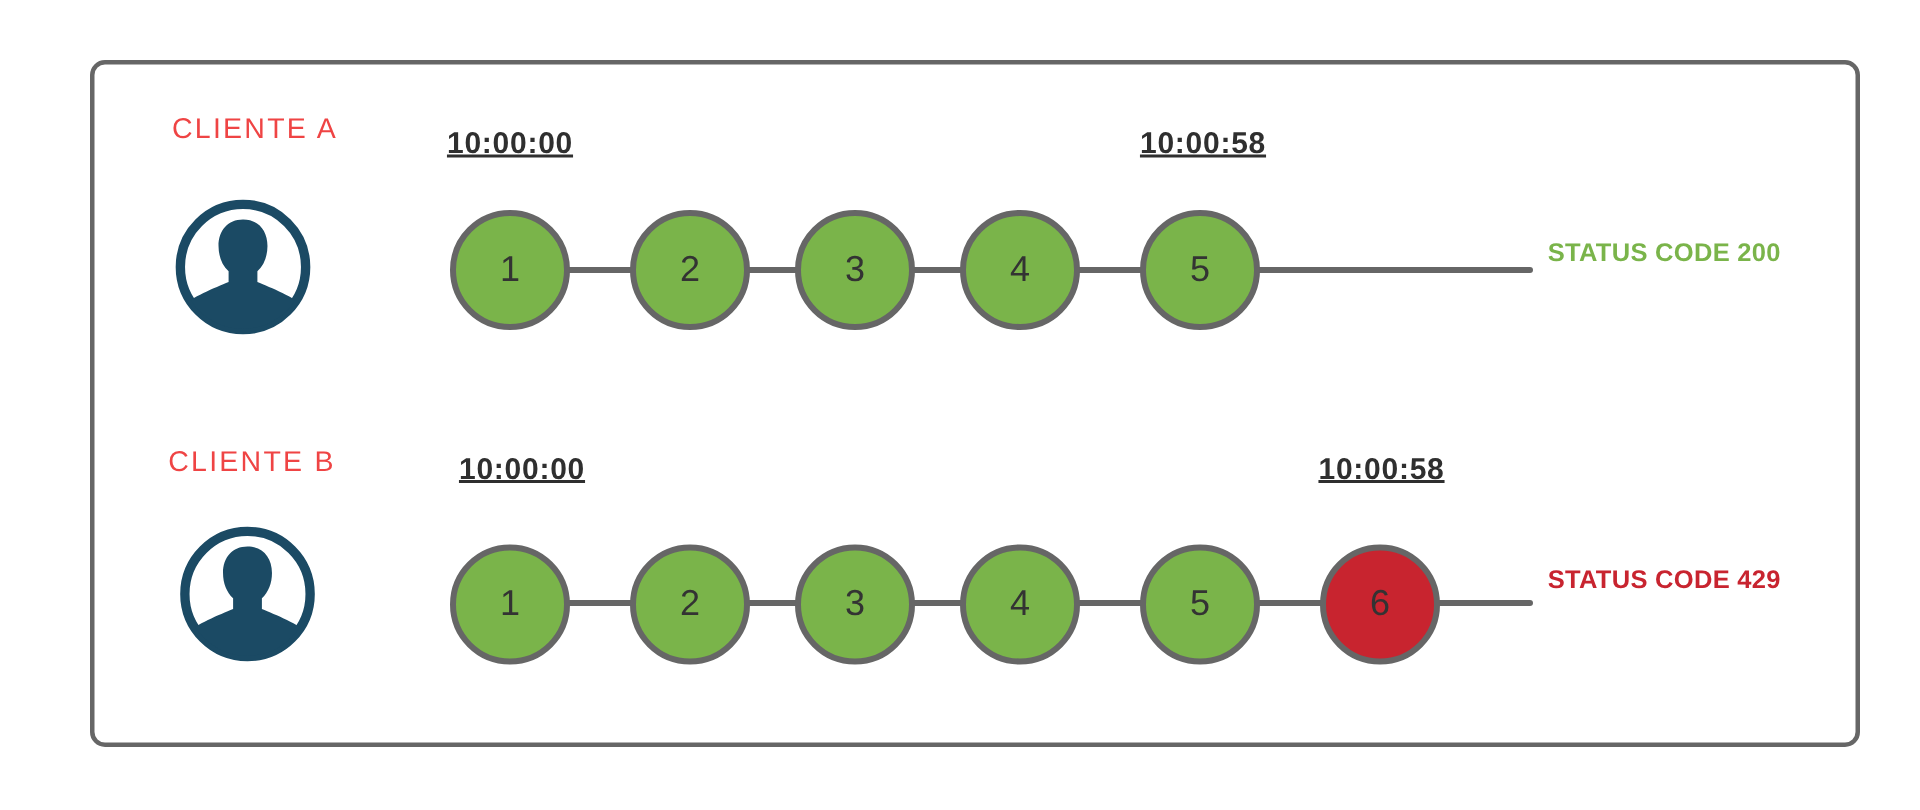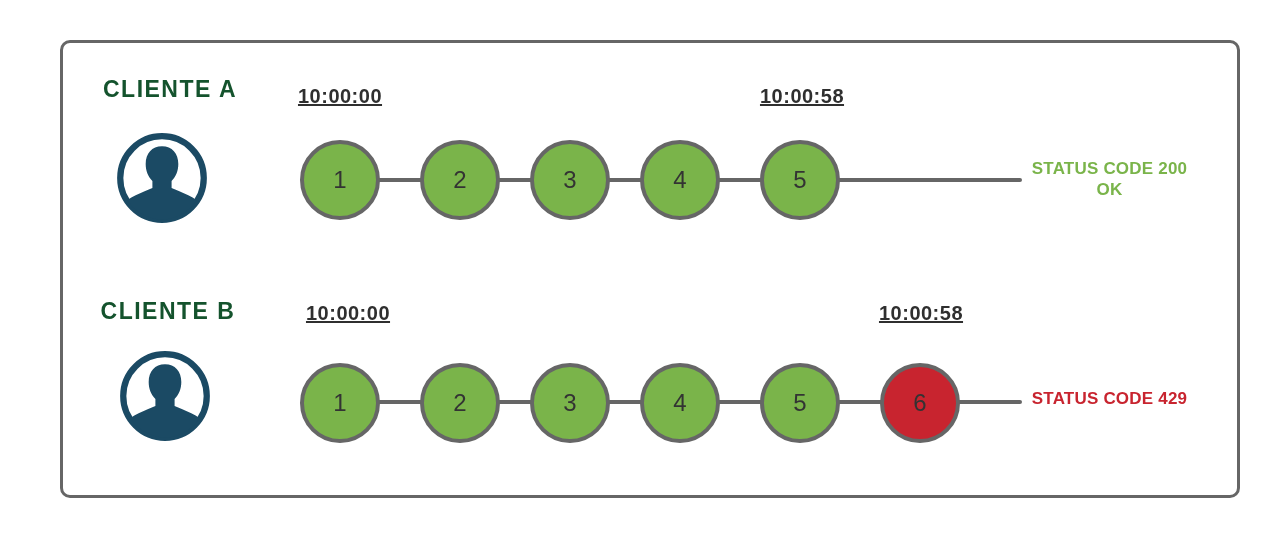--- a/index.html
+++ b/index.html
@@ -28,24 +28,24 @@
     width: 1180px; height: 458px;
     border: 3px solid var(--stroke);
     border-radius: 10px;
     background: #ffffff;
   }
 
   .client-label {
     position: absolute;
     width: 160px;
     text-align: center;
-    font-size: 23px;
-    font-weight: 700;
+    font-size: 19px;
+    font-weight: 400;
     letter-spacing: 1.5px;
-    color: #14532d;
+    color: #ef4444;
   }
   .row-a .client-label { left: 90px; top: 76px; }
   .row-b .client-label { left: 88px; top: 298px; }
 
   .user-icon { position: absolute; }
   .row-a .user-icon { left: 114px; top: 130px; }
   .row-b .user-icon { left: 117px; top: 348px; }
 
   .ts {
     position: absolute;
@@ -98,21 +98,21 @@
   .status-block {
     position: absolute;
     width: 175px;
     text-align: center;
     font-size: 17px;
     font-weight: 700;
     line-height: 21px;
     letter-spacing: 0.2px;
   }
   .row-a .status-block { left: 1022px; top: 158px; color: var(--success); text-align: center; }
-  .row-b .status-block { left: 1022px; top: 388px; color: var(--error); }
+  .row-b .status-block { left: 1022px; top: 376px; color: var(--error); }
 </style>
 </head>
 <body>
 
 <div class="canvas">
 
   <div class="frame"></div>
 
   <section class="row-a">
 
@@ -146,21 +146,20 @@
       </div>
     <div class="req-circle cx4">
         <span>4</span>
       </div>
     <div class="req-circle cx5">
         <span>5</span>
       </div>
 
     <div class="status-block">
       <div>STATUS CODE 200</div>
-      <div>OK</div>
     </div>
   </section>
 
   <section class="row-b">
 
     <div class="client-label">CLIENTE B</div>
 
     <svg class="user-icon" width="96" height="96" viewBox="0 0 100 100" aria-hidden="true">
       <defs>
         <clipPath id="clipB">

